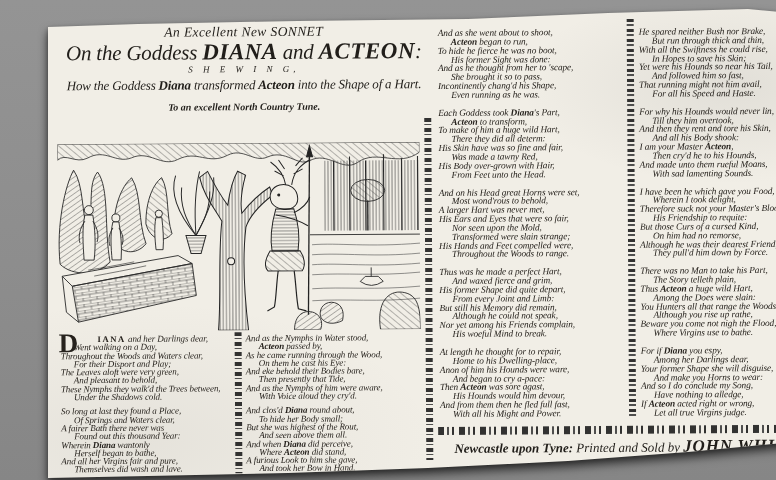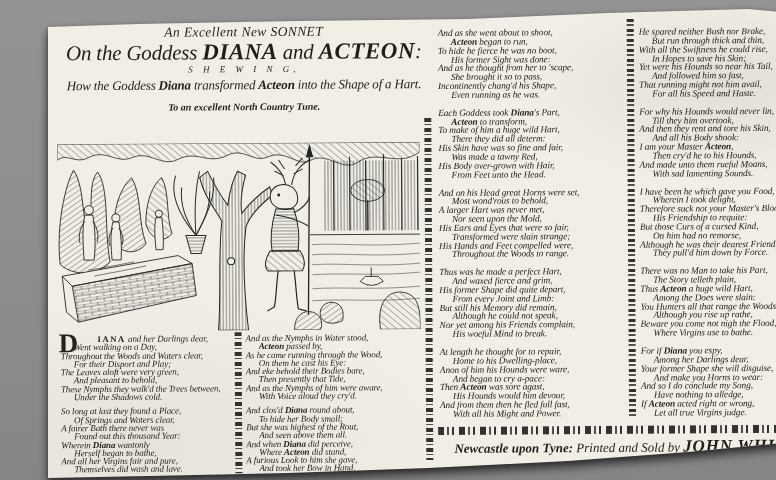--- a/index.html
+++ b/index.html
@@ -244,22 +244,22 @@
               <div class="vline ind">There they did all determ:</div>
               <div class="vline">His Skin have was so fine and fair,</div>
               <div class="vline ind">Was made a tawny Red,</div>
               <div class="vline">His Body over-grown with Hair,</div>
               <div class="vline ind">From Feet unto the Head.</div>
             </div>
             <div class="stanza">
               <div class="vline">And on his Head great Horns were set,</div>
               <div class="vline ind">Most wond'rous to behold,</div>
               <div class="vline">A larger Hart was never met,</div>
+              <div class="vline">His Ears and Eyes that were so fair,</div>
               <div class="vline ind">Nor seen upon the Mold,</div>
-              <div class="vline">His Ears and Eyes that were so fair,</div>
               <div class="vline ind">Transformed were slain strange;</div>
               <div class="vline">His Hands and Feet compelled were,</div>
               <div class="vline ind">Throughout the Woods to range.</div>
             </div>
             <div class="stanza">
               <div class="vline">Thus was he made a perfect Hart,</div>
               <div class="vline ind">And waxed fierce and grim,</div>
               <div class="vline">His former Shape did quite depart,</div>
               <div class="vline ind">From every Joint and Limb:</div>
               <div class="vline">But still his Memory did remain,</div>

